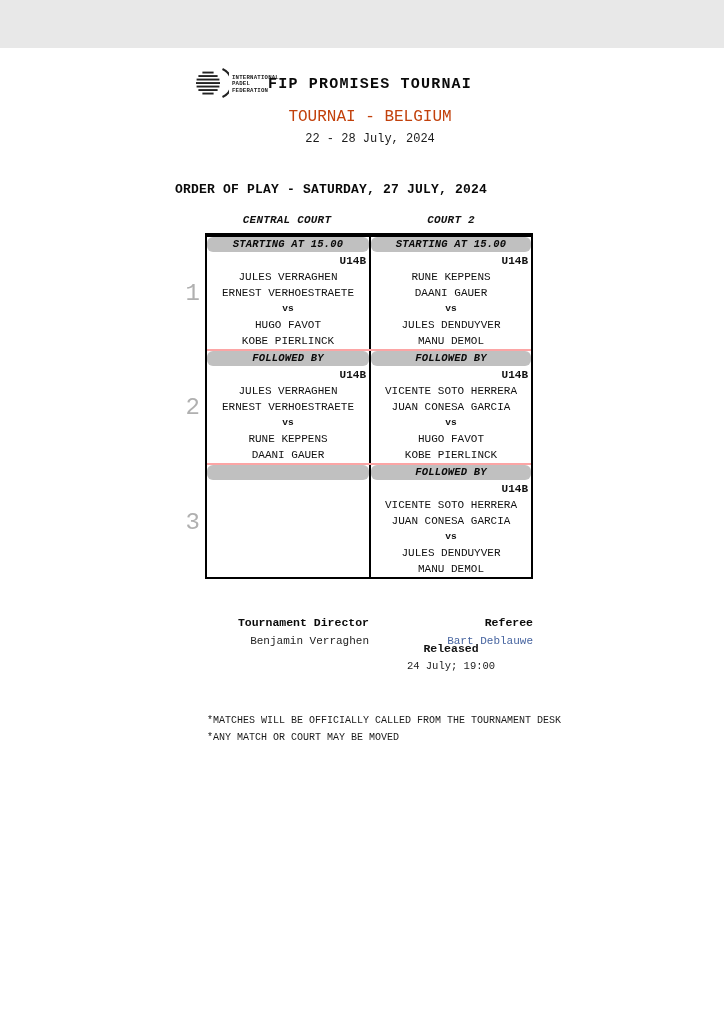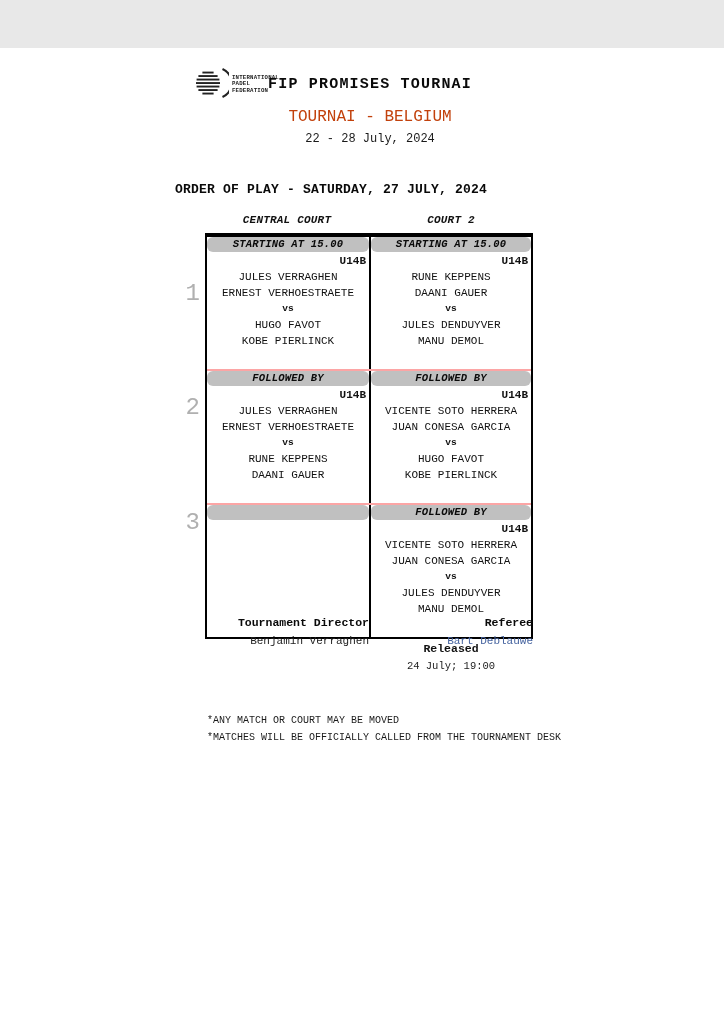--- a/index.html
+++ b/index.html
@@ -53,21 +53,21 @@
   }
   .match-row{display:grid;grid-template-columns:1fr 1fr;}
   .match-row + .match-row{border-top:2px solid #fca5a5;}
   .match-cell{box-sizing:border-box;}
   .match-cell.right{border-left:2px solid #000;}
   .slot-band{
     height:15px;line-height:15px;background:#c0c0c0;
     text-align:center;font-size:10.5px;font-weight:700;font-style:italic;
     letter-spacing:.2px;color:#0a0a0a;border-radius:6px;
   }
-  .match-body{padding:1px 0 20px 0;}
+  .match-body{padding:1px 0 0 0;}
   .match-body div{height:16px;line-height:16px;text-align:center;font-size:11px;}
   .category-label{text-align:right !important;font-weight:700;padding-right:3px;}
   .vs-label{font-weight:700;font-size:9.5px !important;}
   
   .row-number{
     position:absolute;left:178px;width:22px;text-align:right;
     font-size:24px;line-height:24px;color:#b0b0b0;
   }
   
   .officials{
@@ -221,17 +221,17 @@
       <div class="official-name referee-name">Bart Deblauwe</div>
     </div>
   </div>
 
   <div class="released-block">
     <div class="released-label">Released</div>
     <div class="released-value">24 July; 19:00</div>
   </div>
 
   <div class="footnotes">
+    <div>*MATCHES WILL BE OFFICIALLY CALLED FROM THE TOURNAMENT DESK</div>
     <div>*ANY MATCH OR COURT MAY BE MOVED</div>
-    <div>*MATCHES WILL BE OFFICIALLY CALLED FROM THE TOURNAMENT DESK</div>
   </div>
 
 </div>
 
 </body></html>

